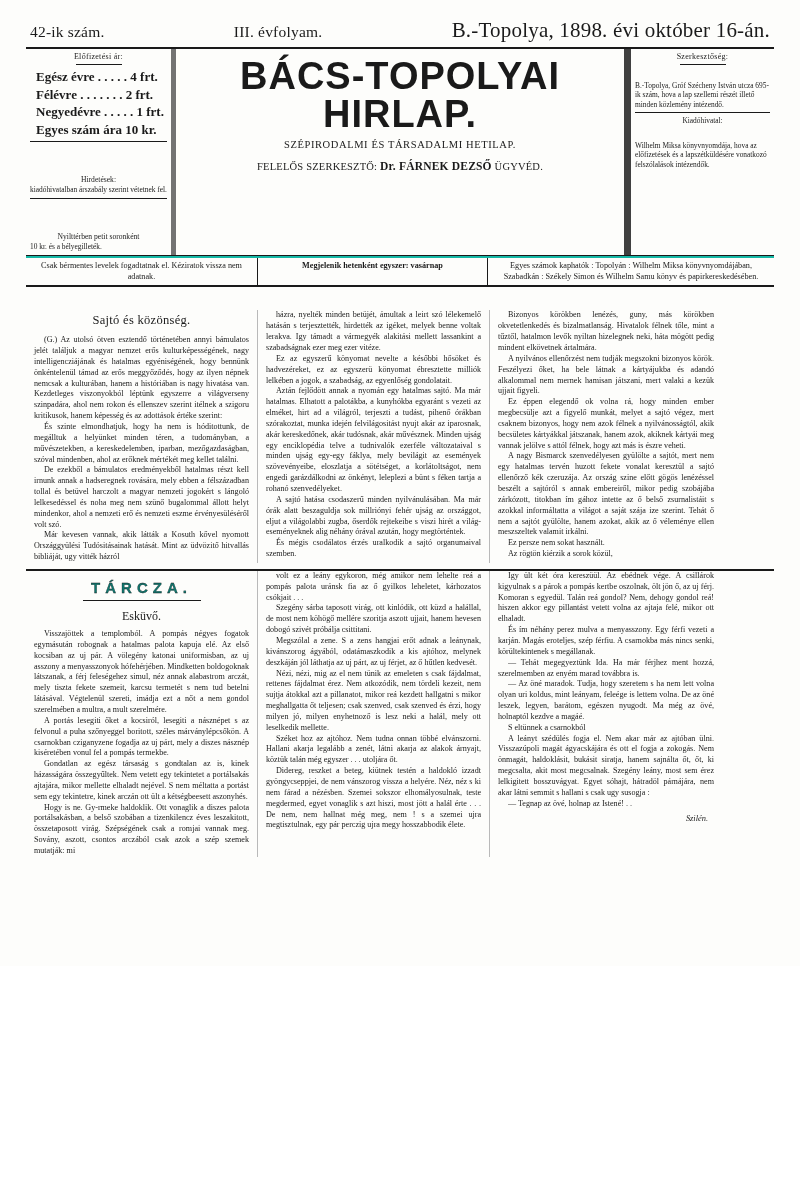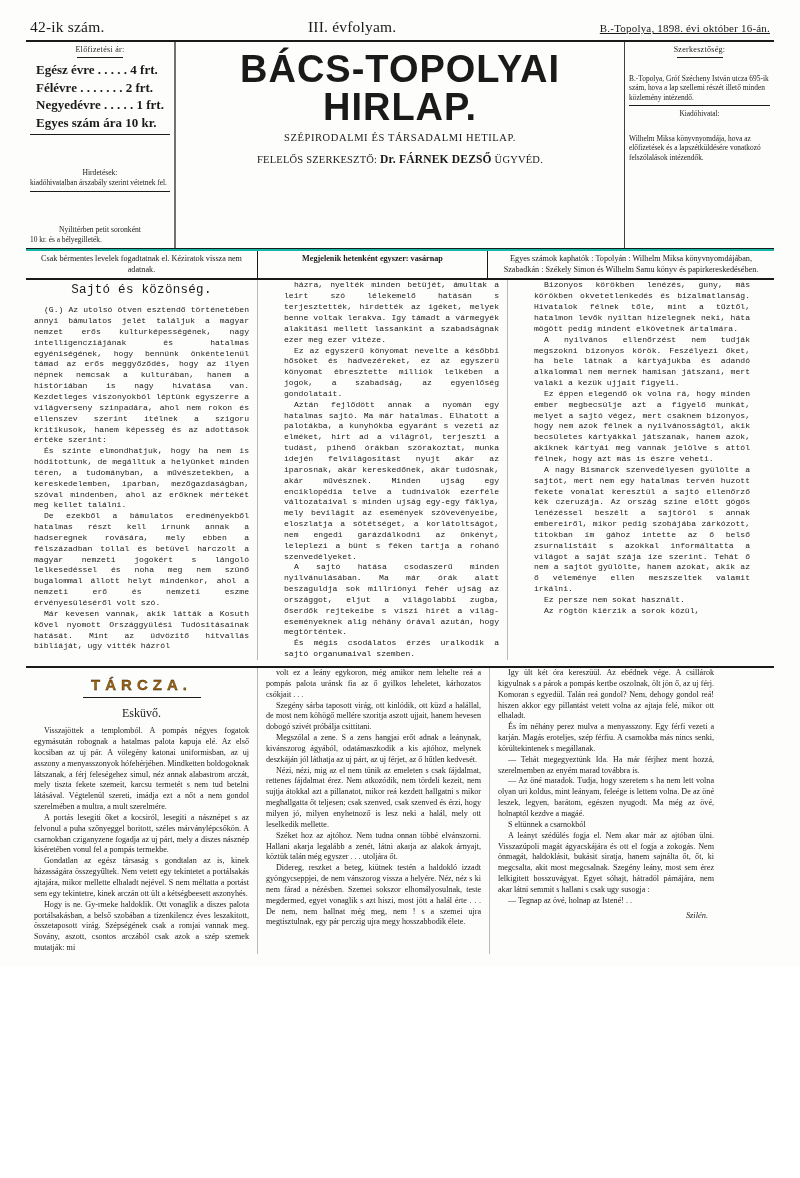--- a/index.html
+++ b/index.html
@@ -28,42 +28,42 @@
   .top-line {
     display: flex;
     align-items: baseline;
     justify-content: space-between;
     font-size: 15.5px;
     letter-spacing: .2px;
     padding: 0 4px 4px 4px;
   }
   .top-line .issue { font-size: 15.5px; }
   .top-line .volume { font-size: 15.5px; }
-  .top-line .place { font-size: 11px; text-decoration: underline; }
+  .top-line .place { font-size: 21px; }
 
   .rule-thick {
     border-top: 2px solid #1a1a1a;
     margin: 0 0 0 0;
   }
 
   
   .masthead {
     display: flex;
     border-bottom: 1px solid #1a1a1a;
   }
   .mh-left, .mh-right {
     width: 150px;
     box-sizing: border-box;
     padding: 3px 4px 4px 4px;
     font-size: 7.4px;
     line-height: 1.25;
     text-align: center;
   }
-  .mh-left { border-right: 2px solid #737373; }
-  .mh-right { border-left: 1px solid #404040; }
+  .mh-left { border-right: 5px solid #737373; }
+  .mh-right { border-left: 7px solid #404040; }
   .mh-center {
     flex: 1;
     text-align: center;
     padding: 4px 6px 6px 6px;
     box-sizing: border-box;
   }
   .mh-head {
     font-size: 8px;
     letter-spacing: .3px;
     margin-bottom: 2px;
@@ -128,23 +128,22 @@
     padding: 3px 6px;
     box-sizing: border-box;
   }
   .nb-1 { width: 232px; border-right: 1px solid #1a1a1a; }
   .nb-2 { width: 230px; border-right: 1px solid #1a1a1a; font-weight: bold; }
   .nb-3 { flex: 1; }
 
   
   .columns {
     display: flex;
-    margin-top: 0;
-    gap: 18px;
-    font-family: Liberation Mono, monospace;
+    margin-top: 23px;
+    gap: 0;
   }
   .col {
     width: 232px;
     box-sizing: border-box;
     padding: 0 8px;
     font-size: 8.1px;
     line-height: 1.34;
     text-align: justify;
     hyphens: auto;
   }
@@ -167,21 +166,21 @@
     display: flex;
     margin-top: 0;
   }
   .tarcza-head {
     text-align: center;
     font-family: "Liberation Sans", sans-serif;
     font-weight: bold;
     font-size: 15px;
     letter-spacing: 5px;
     margin: 7px 0 2px 0;
-    color: #a16207;
+    color: #0f766e;
     -webkit-text-stroke: 0.3px #1a1a1a;
   }
   .tarcza-rule {
     width: 118px;
     margin: 2px auto 7px auto;
     border-top: 1px solid #1a1a1a;
   }
   .story-title {
     text-align: center;
     font-size: 12px;

